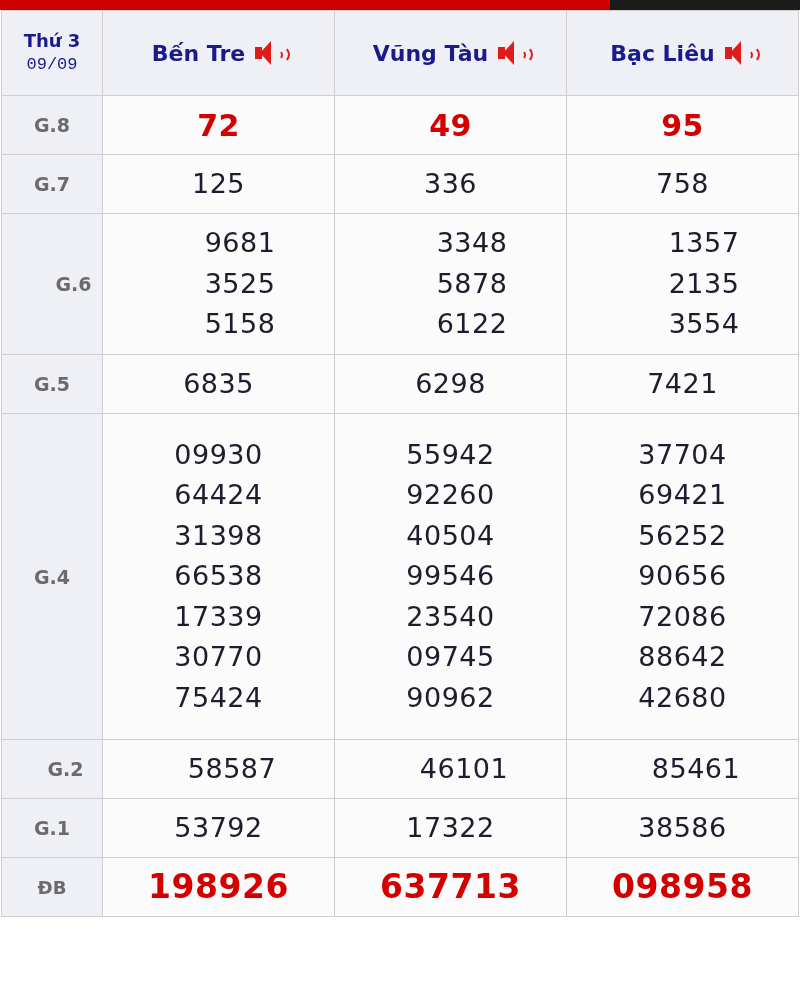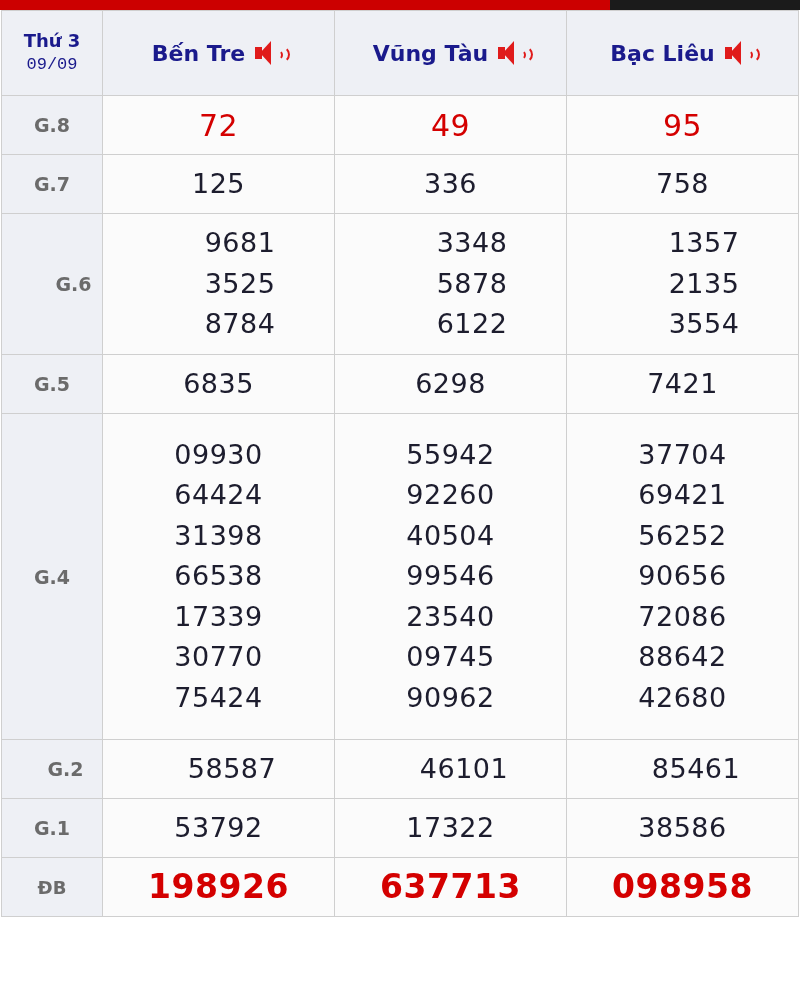--- a/index.html
+++ b/index.html
@@ -123,21 +123,21 @@
     font-size: 27px;
     line-height: 1.5;
     font-weight: normal;
   }
   td.num-cell .n {
     display: block;
     letter-spacing: 0.5px;
   }
   tr.row-g8 td.num-cell {
     color: #d40000;
-    font-weight: normal;
+    font-weight: bold;
     font-size: 30px;
   }
   tr.row-db td.num-cell {
     color: #d40000;
     font-weight: bold;
     font-size: 33px;
     letter-spacing: 1px;
   }
   tr.row-db td.label-cell { font-size: 18px; }
   tr.row-g8 td { height: 58px; }
@@ -228,21 +228,21 @@
         <td class="num-cell">
           <span class="n">758</span>
         </td>
       </tr>
 
       <tr class="row-g6">
         <td class="label-cell">G.6</td>
         <td class="num-cell">
           <span class="n">9681</span>
           <span class="n">3525</span>
-          <span class="n">8784</span>
+          <span class="n">5158</span>
         </td>
         <td class="num-cell">
           <span class="n">3348</span>
           <span class="n">5878</span>
           <span class="n">6122</span>
         </td>
         <td class="num-cell">
           <span class="n">1357</span>
           <span class="n">2135</span>
           <span class="n">3554</span>

